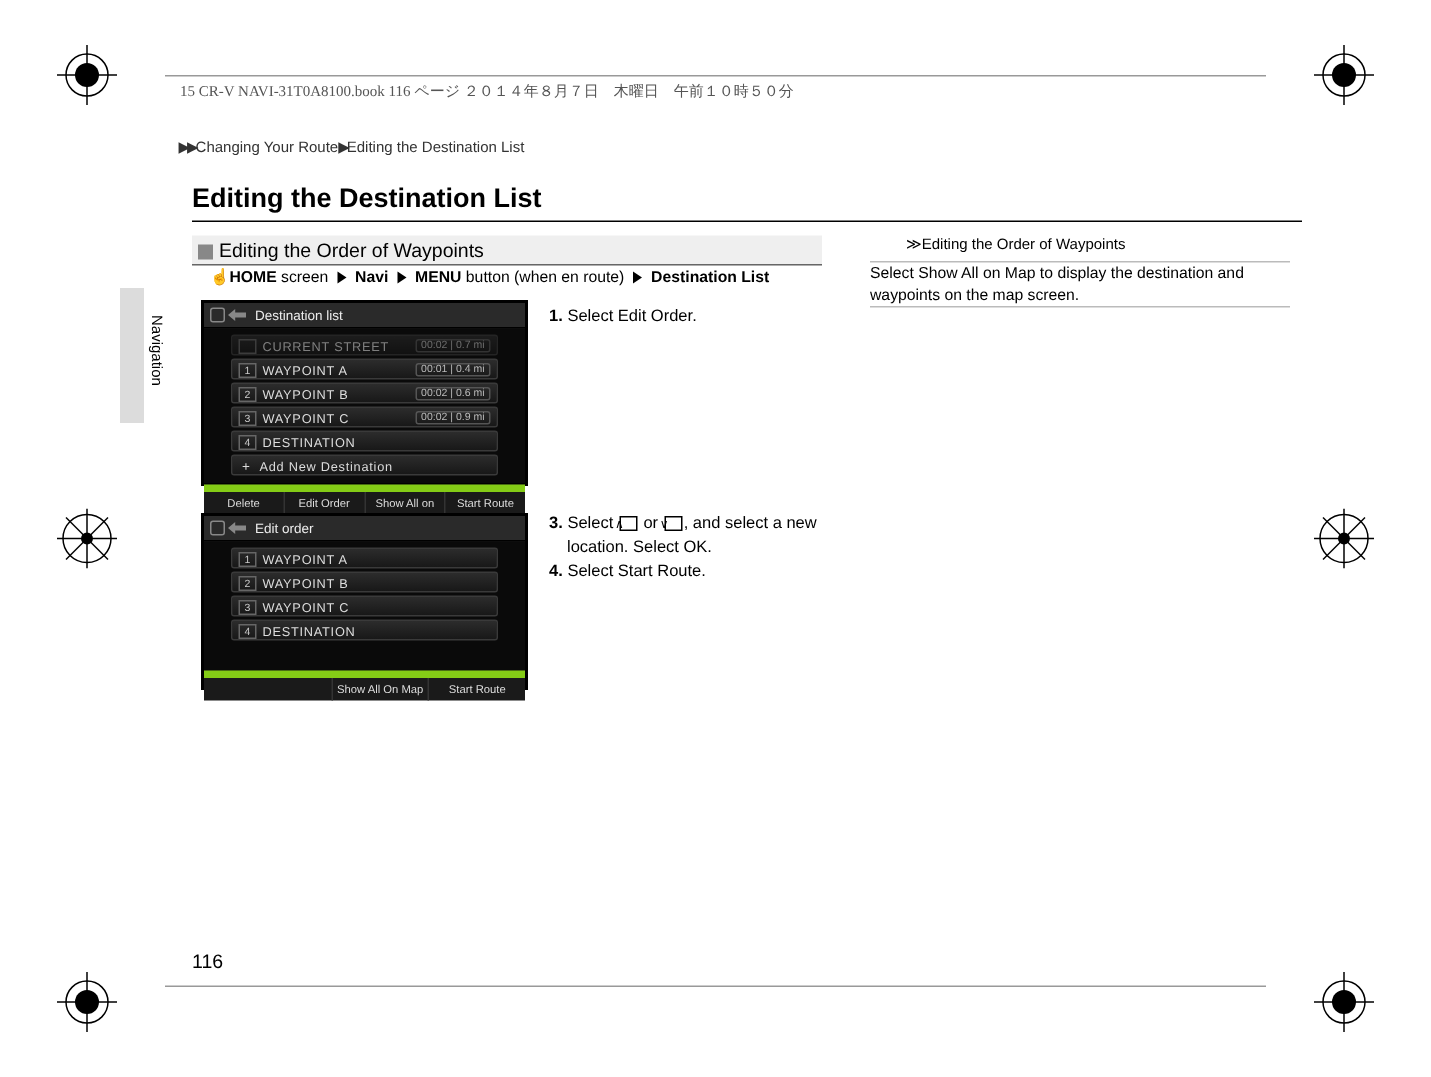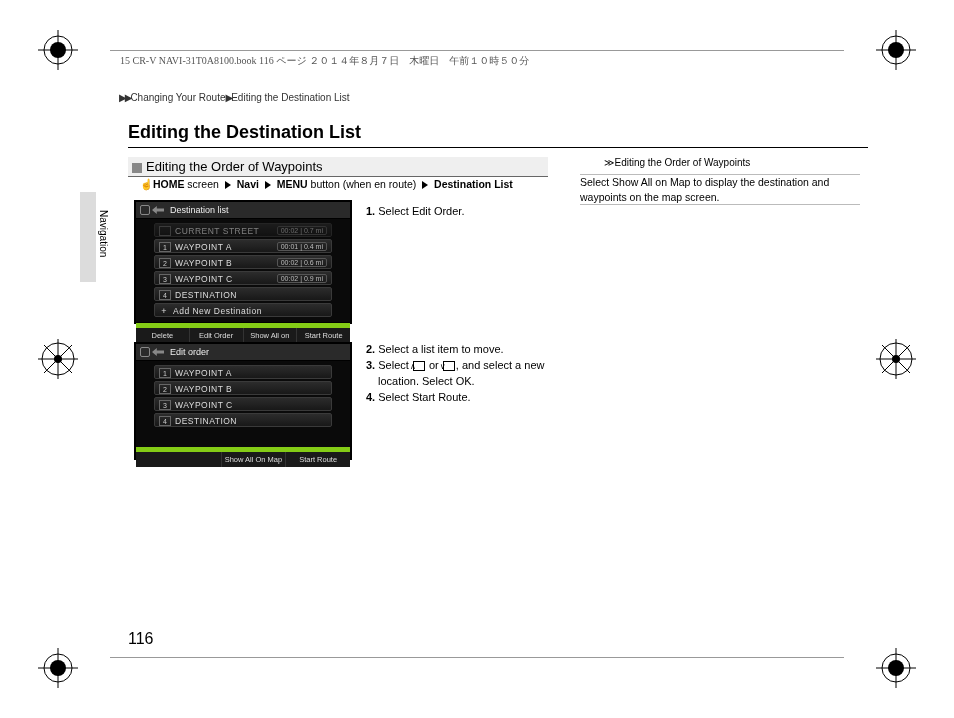--- a/index.html
+++ b/index.html
@@ -5,21 +5,21 @@
 *{box-sizing:border-box;margin:0;padding:0}
 body{font-family:Arial,Helvetica,sans-serif;background:#fff;color:#000;width:954px;height:718px;position:relative;overflow:hidden}
 .reg-mark{position:absolute;width:40px;height:40px}
 .reg-mark svg{width:100%;height:100%}
 .reg-tl{top:30px;left:38px}.reg-tr{top:30px;right:38px}
 .reg-bl{bottom:30px;left:38px}.reg-br{bottom:30px;right:38px}
 .reg-ml{top:339px;left:38px}.reg-mr{top:339px;right:38px}
 .header-line{position:absolute;top:50px;left:110px;right:110px;border-top:1px solid #999}
 .header-text{position:absolute;top:54px;left:120px;font-size:10px;color:#555;font-family:'MS Mincho',serif}
 .footer-line{position:absolute;bottom:60px;left:110px;right:110px;border-top:1px solid #999}
-.page-num{position:absolute;bottom:70px;left:128px;font-size:16px}
+.page-num{position:absolute;bottom:70px;left:128px;font-size:13px}
 .breadcrumb{position:absolute;top:92px;left:119px;font-size:10px;color:#333}
 .breadcrumb .arrow{color:#333;letter-spacing:-2px}
 .page-title{position:absolute;top:122px;left:128px;font-size:18px;font-weight:bold}
 .title-rule{position:absolute;top:147px;left:128px;width:740px;border-top:1.5px solid #000}
 .subsection{position:absolute;top:157px;left:128px;width:420px;background:#efefef;border-bottom:1px solid #666;padding:2px 4px;font-size:13px}
 .subsection .sq{display:inline-block;width:10px;height:10px;background:#888;margin-right:4px;vertical-align:middle}
 .nav-path{position:absolute;top:178px;left:140px;font-size:10.5px}
 .nav-path b{font-weight:bold}
 .nav-path .tri{display:inline-block;width:0;height:0;border-left:6px solid #000;border-top:4px solid transparent;border-bottom:4px solid transparent;vertical-align:middle;margin:0 3px}
 .nav-hand{display:inline-block;width:10px;text-align:center}
@@ -204,19 +204,18 @@
     <div class="s-btn">Show All On Map</div>
     <div class="s-btn">Start Route</div>
   </div>
 </div>
 
 <div class="step-col step1">
   <div class="hang"><b>1.</b> <span>Select </span><span>Edit Order</span><span>.</span></div>
 </div>
 
 <div class="step-col step234">
-  <div class="hang"><b>2.</b> <span>Select a list item to move.</span></div>
   <div class="hang"><b>3.</b> <span>Select </span><span class="arrow-sym">∧</span><span> or </span><span class="arrow-sym">∨</span><span>, and select a new location. Select </span><span>OK</span><span>.</span></div>
   <div class="hang"><b>4.</b> <span>Select </span><span>Start Route</span><span>.</span></div>
 </div>
 
 <div class="note-head"><span class="dbl">≫</span><span>Editing the Order of Waypoints</span></div>
 <div class="note-body"><span>Select </span><span>Show All on Map</span><span> to display the destination and waypoints on the map screen.</span></div>
 
 </body></html>

